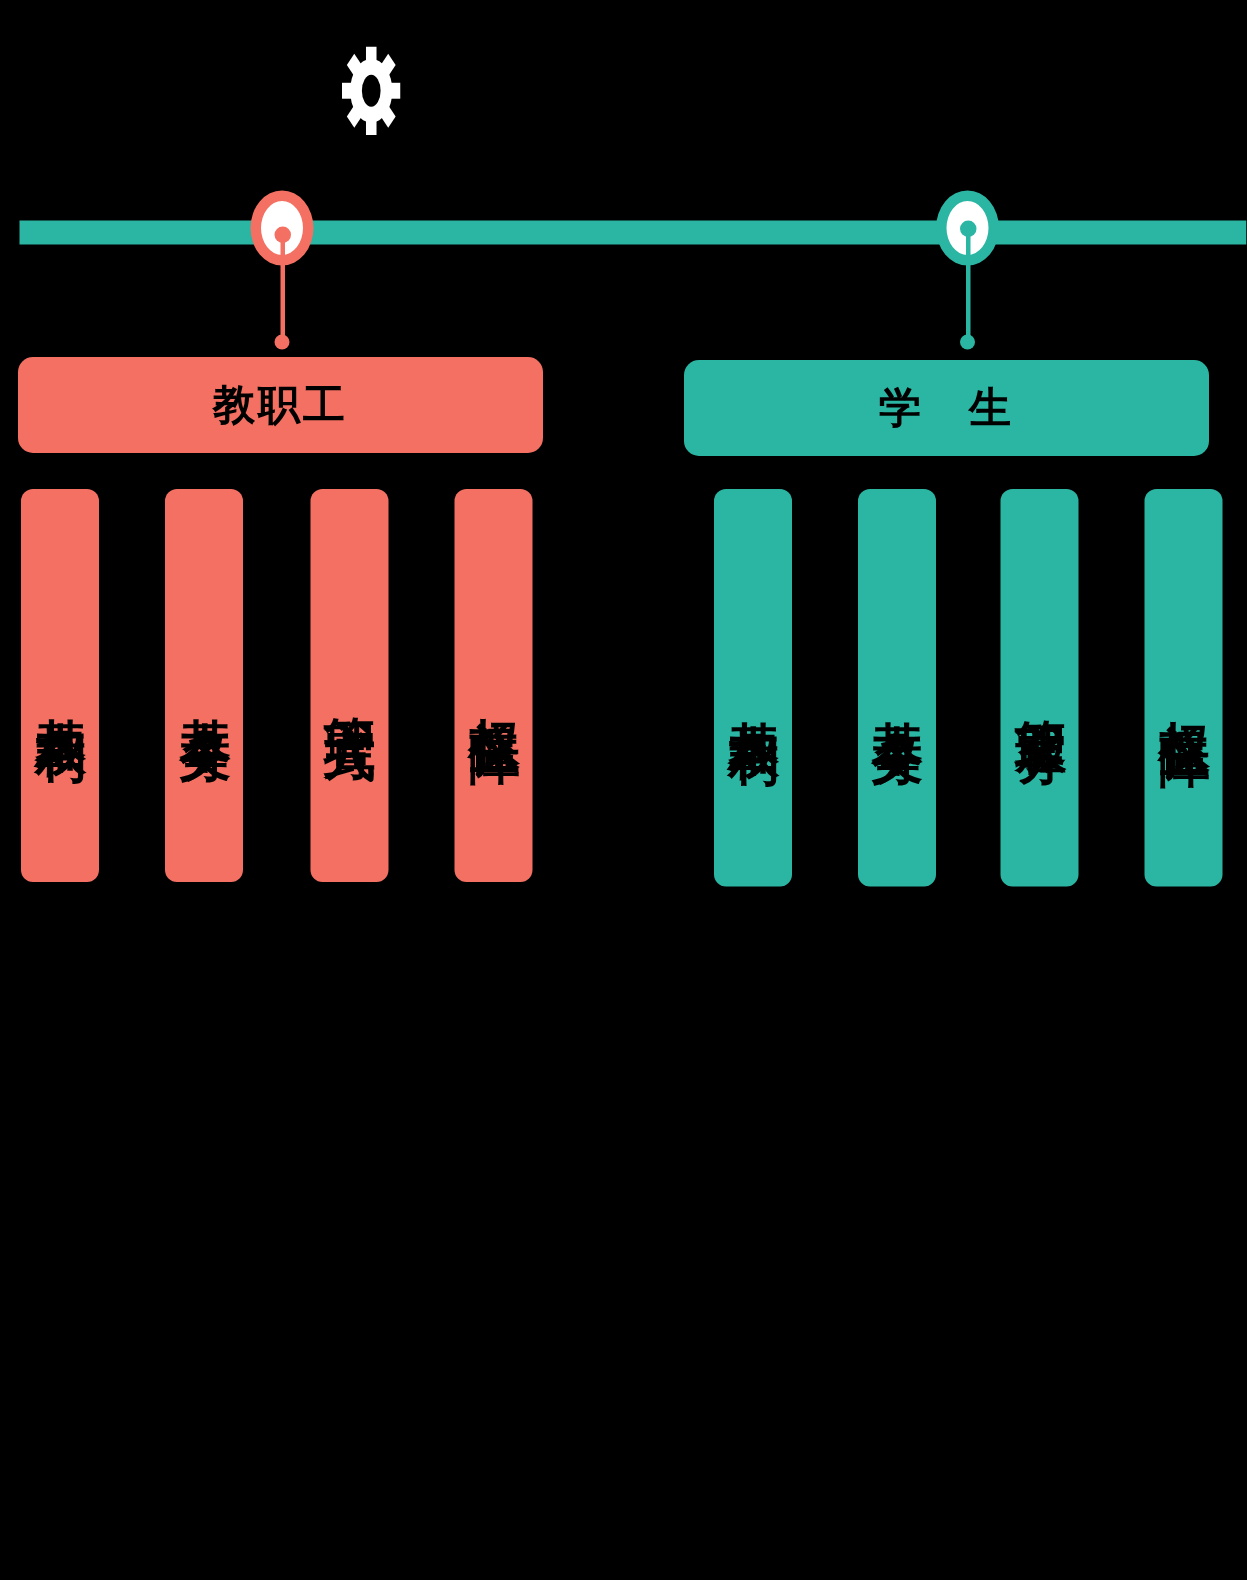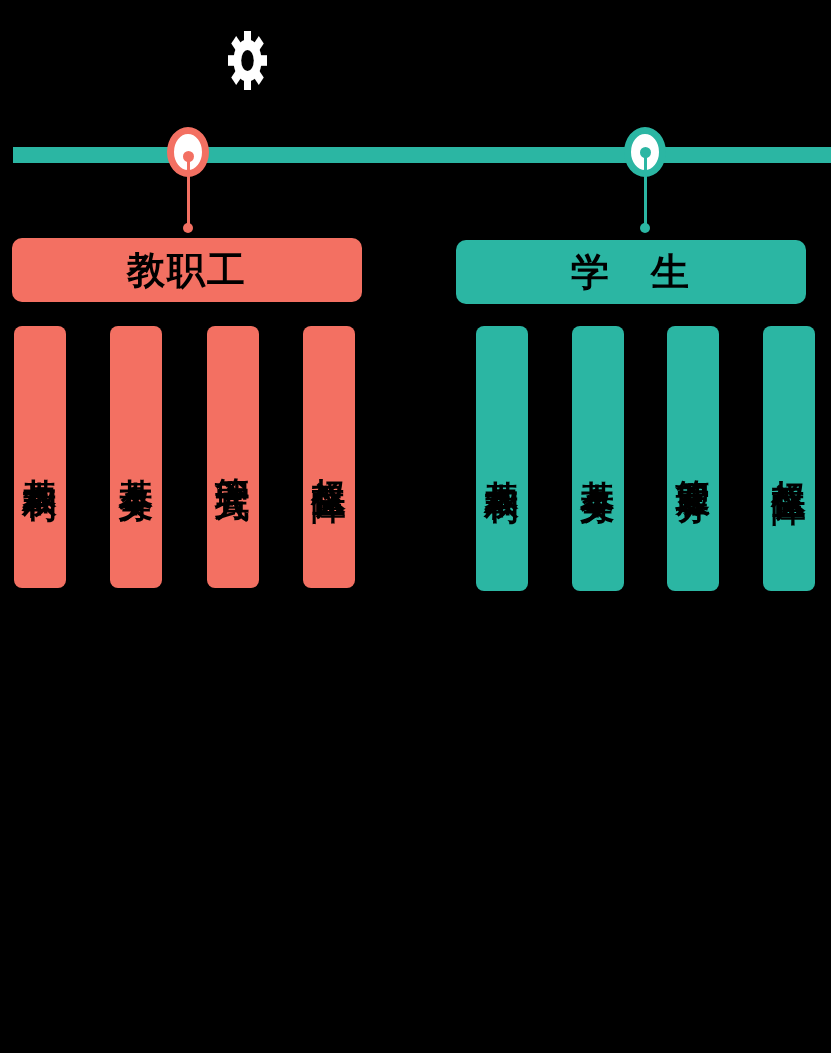--- a/index.html
+++ b/index.html
@@ -41,21 +41,21 @@
   .stem.r { left: 644px; top: 156px; height: 68px; background: var(--teal); }
   .enddot { position: absolute; width: 10px; height: 10px; border-radius: 50%; top: 223px; }
   .enddot.l { left: 183px; background: var(--salmon); }
   .enddot.r { left: 640px; background: var(--teal); }
 
   
   .hdr {
     position: absolute; height: 64px; width: 350px;
     border-radius: 10px;
     display: flex; align-items: center; justify-content: center;
-    font-size: 38px; font-weight: 700; color: var(--text, #000);
+    font-size: 28px; font-weight: 700; color: var(--text, #000);
     letter-spacing: 2px;
   }
   .hdr.l { left: 12px; top: 238px; background: var(--salmon); }
   .hdr.r { left: 456px; top: 240px; background: var(--teal); }
 
   
   .cols { position: absolute; top: 326px; display: flex; justify-content: space-between; }
   .cols.l { left: 14px;  width: 341px; height: 262px; }
   .cols.r { left: 476px; width: 339px; height: 265px; }
   .col {

